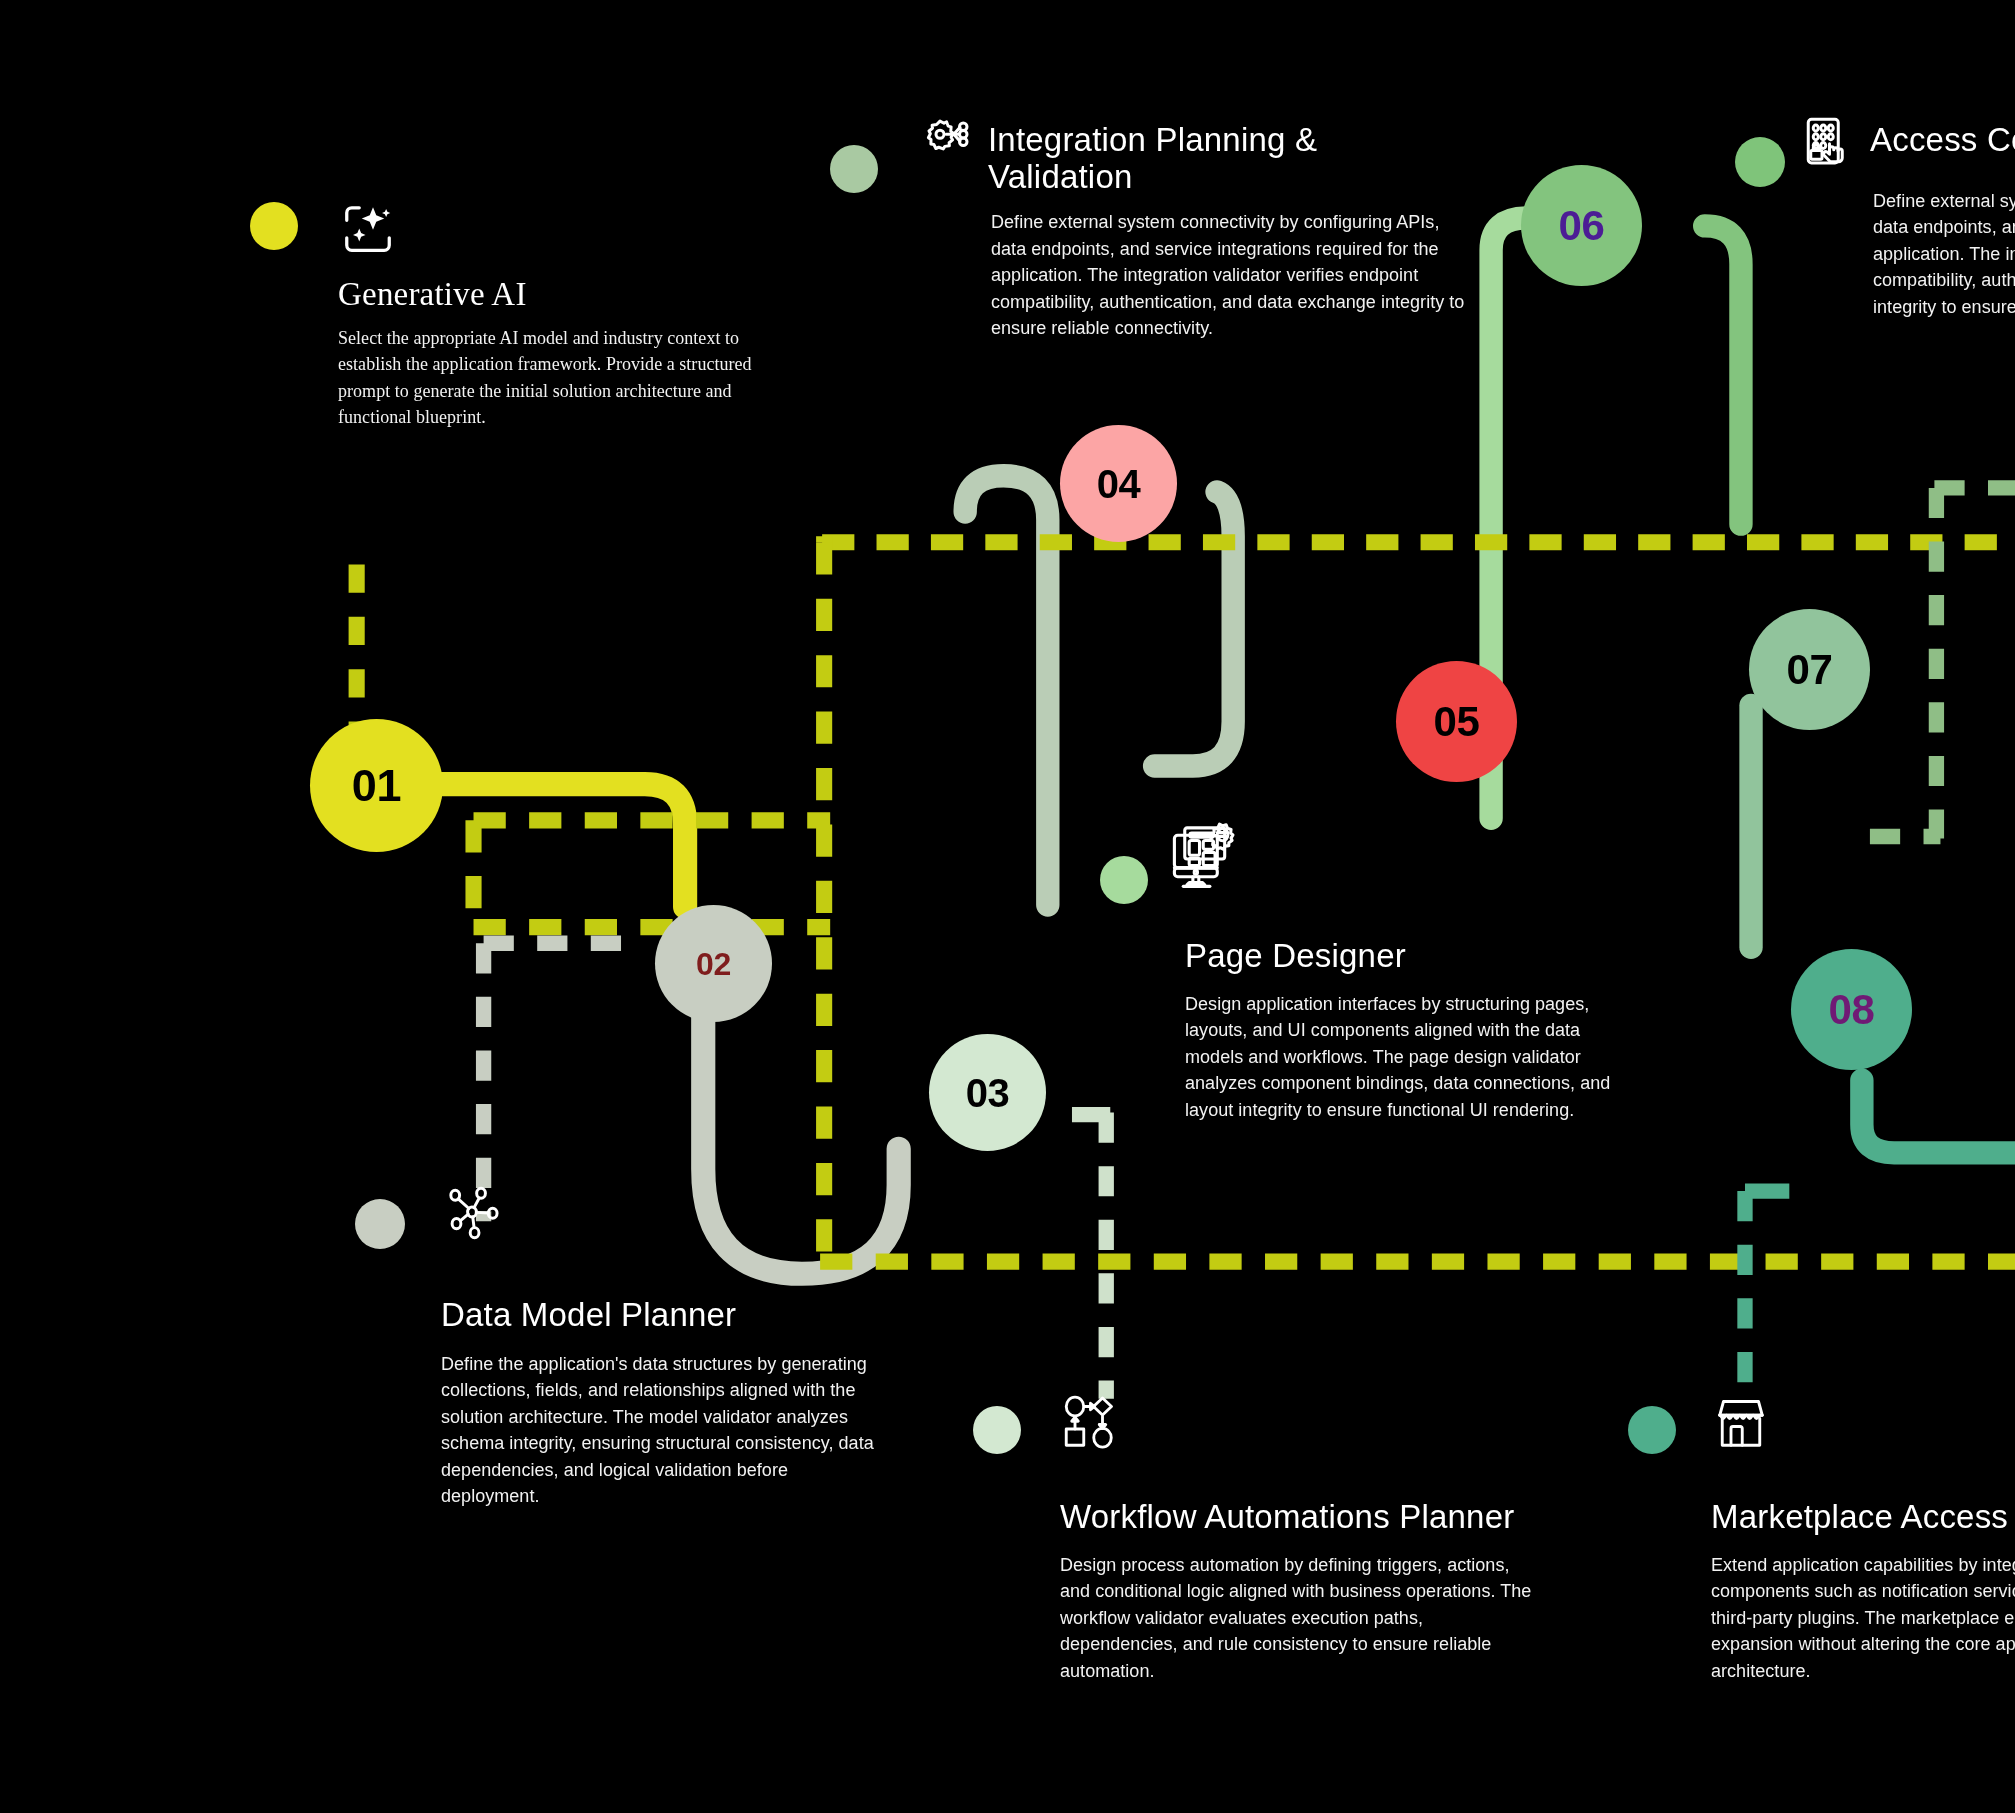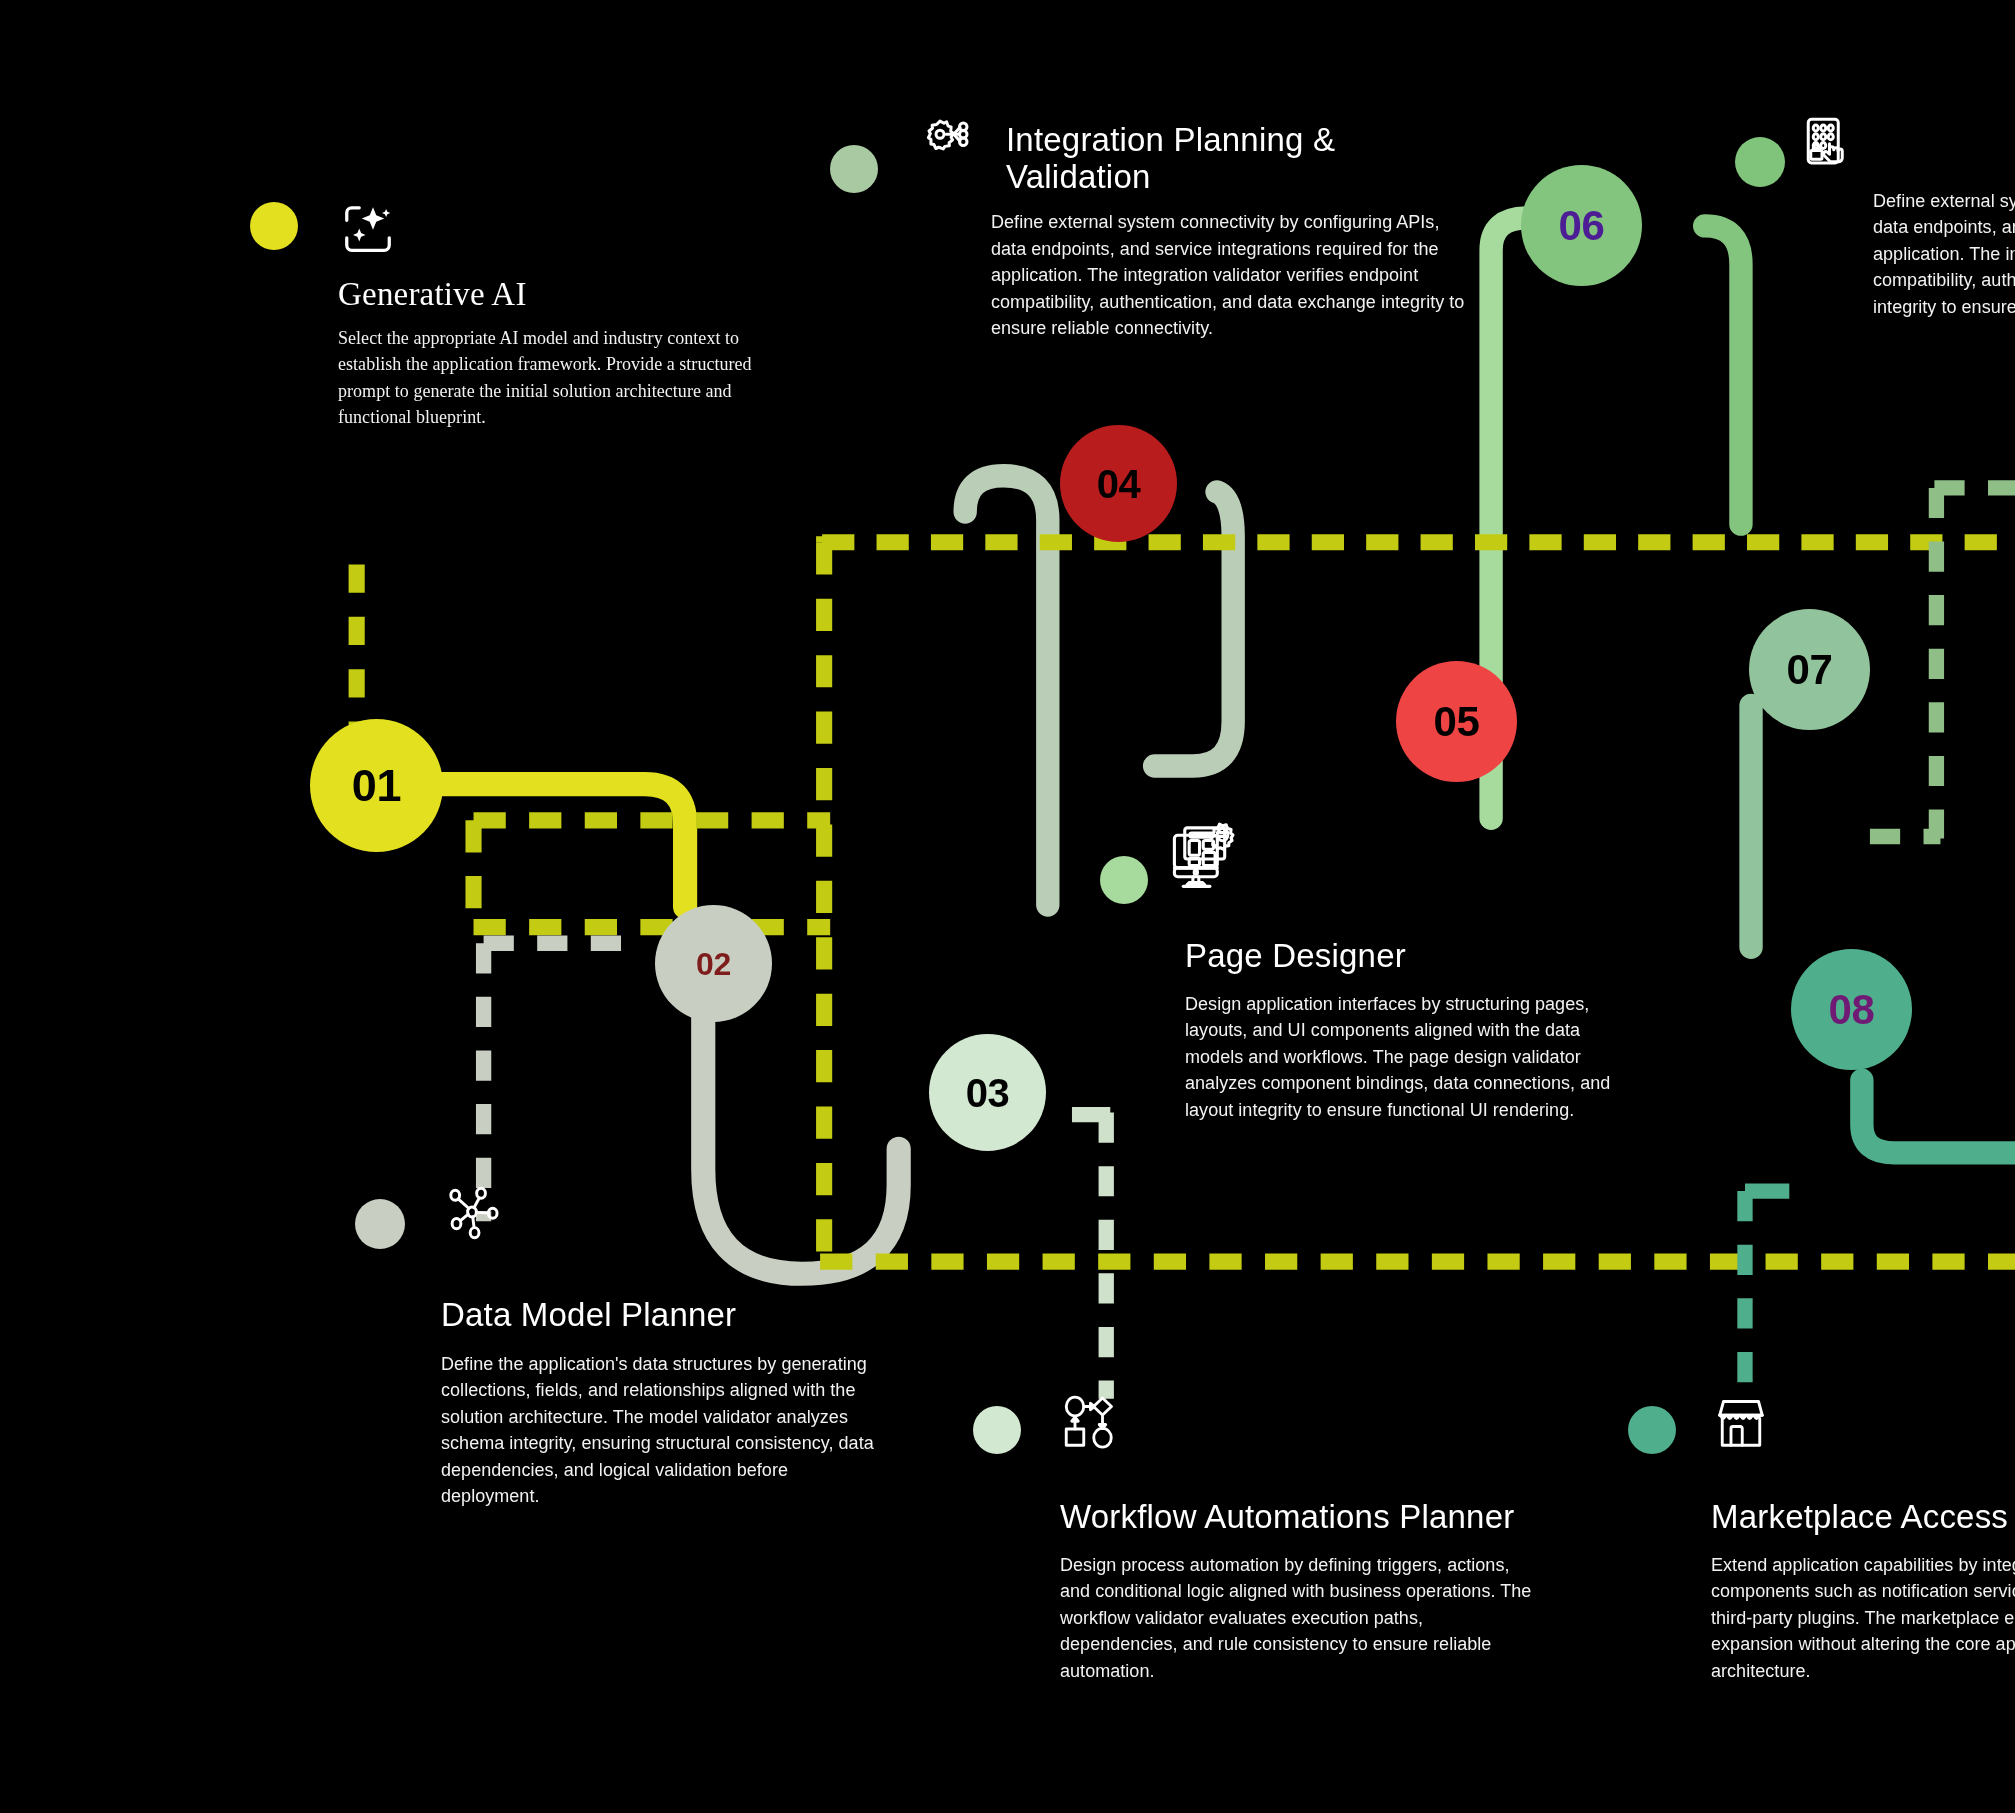--- a/index.html
+++ b/index.html
@@ -37,21 +37,21 @@
     white-space:pre-line;
   }
   .block p {
     color:#f2f2f2;
     font-weight:400;
     font-size:18px;
     line-height:1.47;
     letter-spacing:0.04px;
     margin-top:12px;
   }
-  .hdrow { display:flex; align-items:flex-start; gap:31px;justify-content:space-between; }
+  .hdrow { display:flex; align-items:flex-start; gap:13px; }
 
   .accent-dot { position:absolute; border-radius:50%; }
 </style>
 </head>
 <body style="background: rgb(0, 0, 0);">
 
 <div id="stage">
 
   <svg class="layer" viewBox="0 0 8000 4500">
 
@@ -113,21 +113,21 @@
   </div>
 
   <div class="bubble" style="left: 655px; top: 905px; width: 117px; height: 117px; font-size: 32px; background: rgb(200, 206, 194); color: #7f1d1d;">
     <span>02</span>
   </div>
 
   <div class="bubble" style="left: 929px; top: 1034px; width: 117px; height: 117px; font-size: 40px; background: rgb(211, 232, 209); color: rgb(0, 0, 0);">
     <span>03</span>
   </div>
 
-  <div class="bubble" style="left: 1060px; top: 425px; width: 117px; height: 117px; font-size: 40px; background: #b91c1c; color: rgb(0, 0, 0);">
+  <div class="bubble" style="left: 1060px; top: 425px; width: 117px; height: 117px; font-size: 40px; background: #fca5a5; color: rgb(0, 0, 0);">
     <span>04</span>
   </div>
 
   <div class="bubble" style="left: 1396px; top: 661px; width: 121px; height: 121px; font-size: 42px; background: #ef4444; color: rgb(0, 0, 0);">
     <span>05</span>
   </div>
 
   <div class="bubble" style="left: 1521px; top: 165px; width: 121px; height: 121px; font-size: 42px; background: rgb(131, 196, 126); color: #4c1d95;">
     <span>06</span>
   </div>

